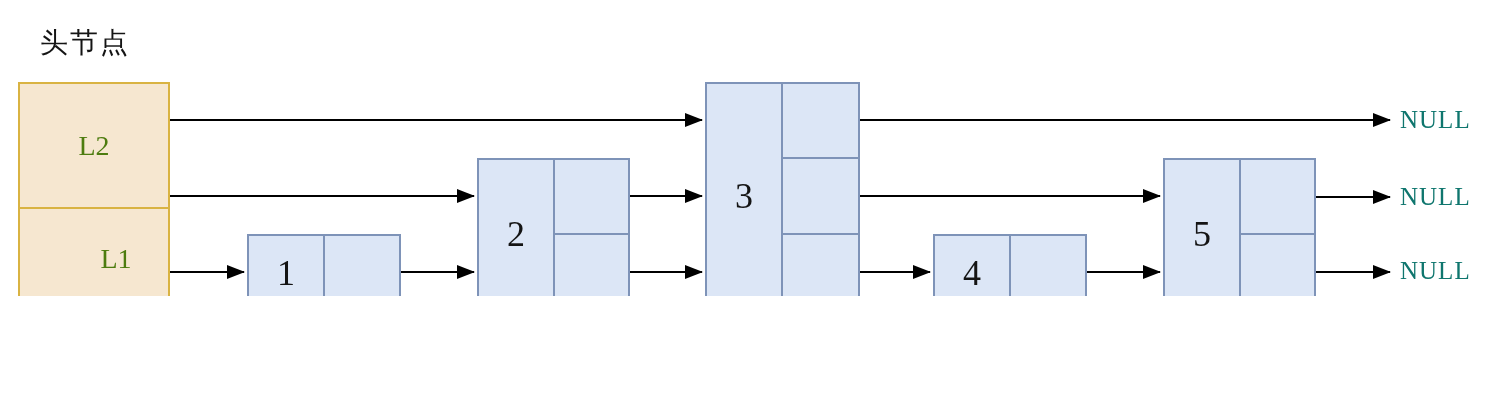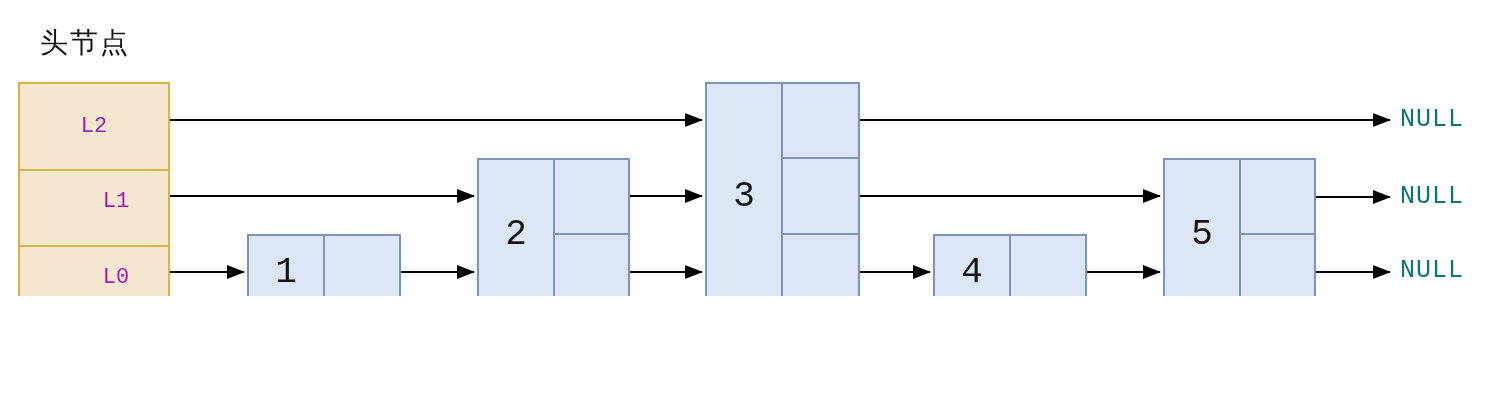--- a/index.html
+++ b/index.html
@@ -1,31 +1,31 @@
 <!DOCTYPE html>
 <html><head>
 <meta charset="utf-8">
 <style>
   html,body { margin:0; padding:0; background:#ffffff; }
   .canvas {
     position:relative; width:1498px; height:296px; background:#ffffff;
-    font-family:Liberation Mono, monospace; color:#111; overflow:hidden;
+    font-family:Liberation Serif, serif; color:#111; overflow:hidden;
   }
   .title {
     position:absolute; left:40px; top:24px;
     font-size:28px; font-weight:500; letter-spacing:2px; color:#141414;
   }
   
   .head {
     position:absolute; left:18px; top:82px; width:152px; height:228px;
     background:#f6e7d0; border:2px solid #d9b342;
     display:flex; flex-direction:column; box-sizing:border-box;
   }
   .hcell { flex:1; display:flex; align-items:center; justify-content:center;
-    font-size:22px; color:#a21caf;margin-top:12px; }
+    font-size:28px; color:#4d7c0f;margin-top:12px; }
   .hcell + .hcell { border-top:2px solid #d9b342;padding-left:44px; }
   
   .node {
     position:absolute; display:flex; box-sizing:border-box;
     background:#dce6f6; border:2px solid #7e93b8;
   }
   .vcell { width:74px; display:flex; align-items:center; justify-content:center;
     font-size:36px; color:#141414; }
   .pcol { flex:1; display:flex; flex-direction:column; border-left:2px solid #7e93b8; }
   .pcell { flex:1; }
@@ -85,21 +85,20 @@
       <path d="M514 309 C 512 354 472 389 420 389 C 368 389 299 374 287 317" marker-end="url(#arw)"></path>
       <path d="M721 309 C 719 342 682 367 632 367 C 590 367 546 354 535 317" marker-end="url(#arw)"></path>
       <path d="M971 309 C 969 342 928 367 866 367 C 816 367 757 354 745 317" marker-end="url(#arw)"></path>
       <path d="M1201 309 C 1199 342 1158 366 1103 366 C 1056 366 1006 354 994 318" marker-end="url(#arw)"></path>
     </g>
   </svg>
 
   <div class="head">
     <div class="hcell">L2</div>
     <div class="hcell">L1</div>
-    <div class="hcell">L0</div>
   </div>
 
   <div class="node n1">
     <div class="vcell">1</div>
     <div class="pcol">
       <div class="pcell"></div>
     </div>
   </div>
 
   <div class="node n2">

